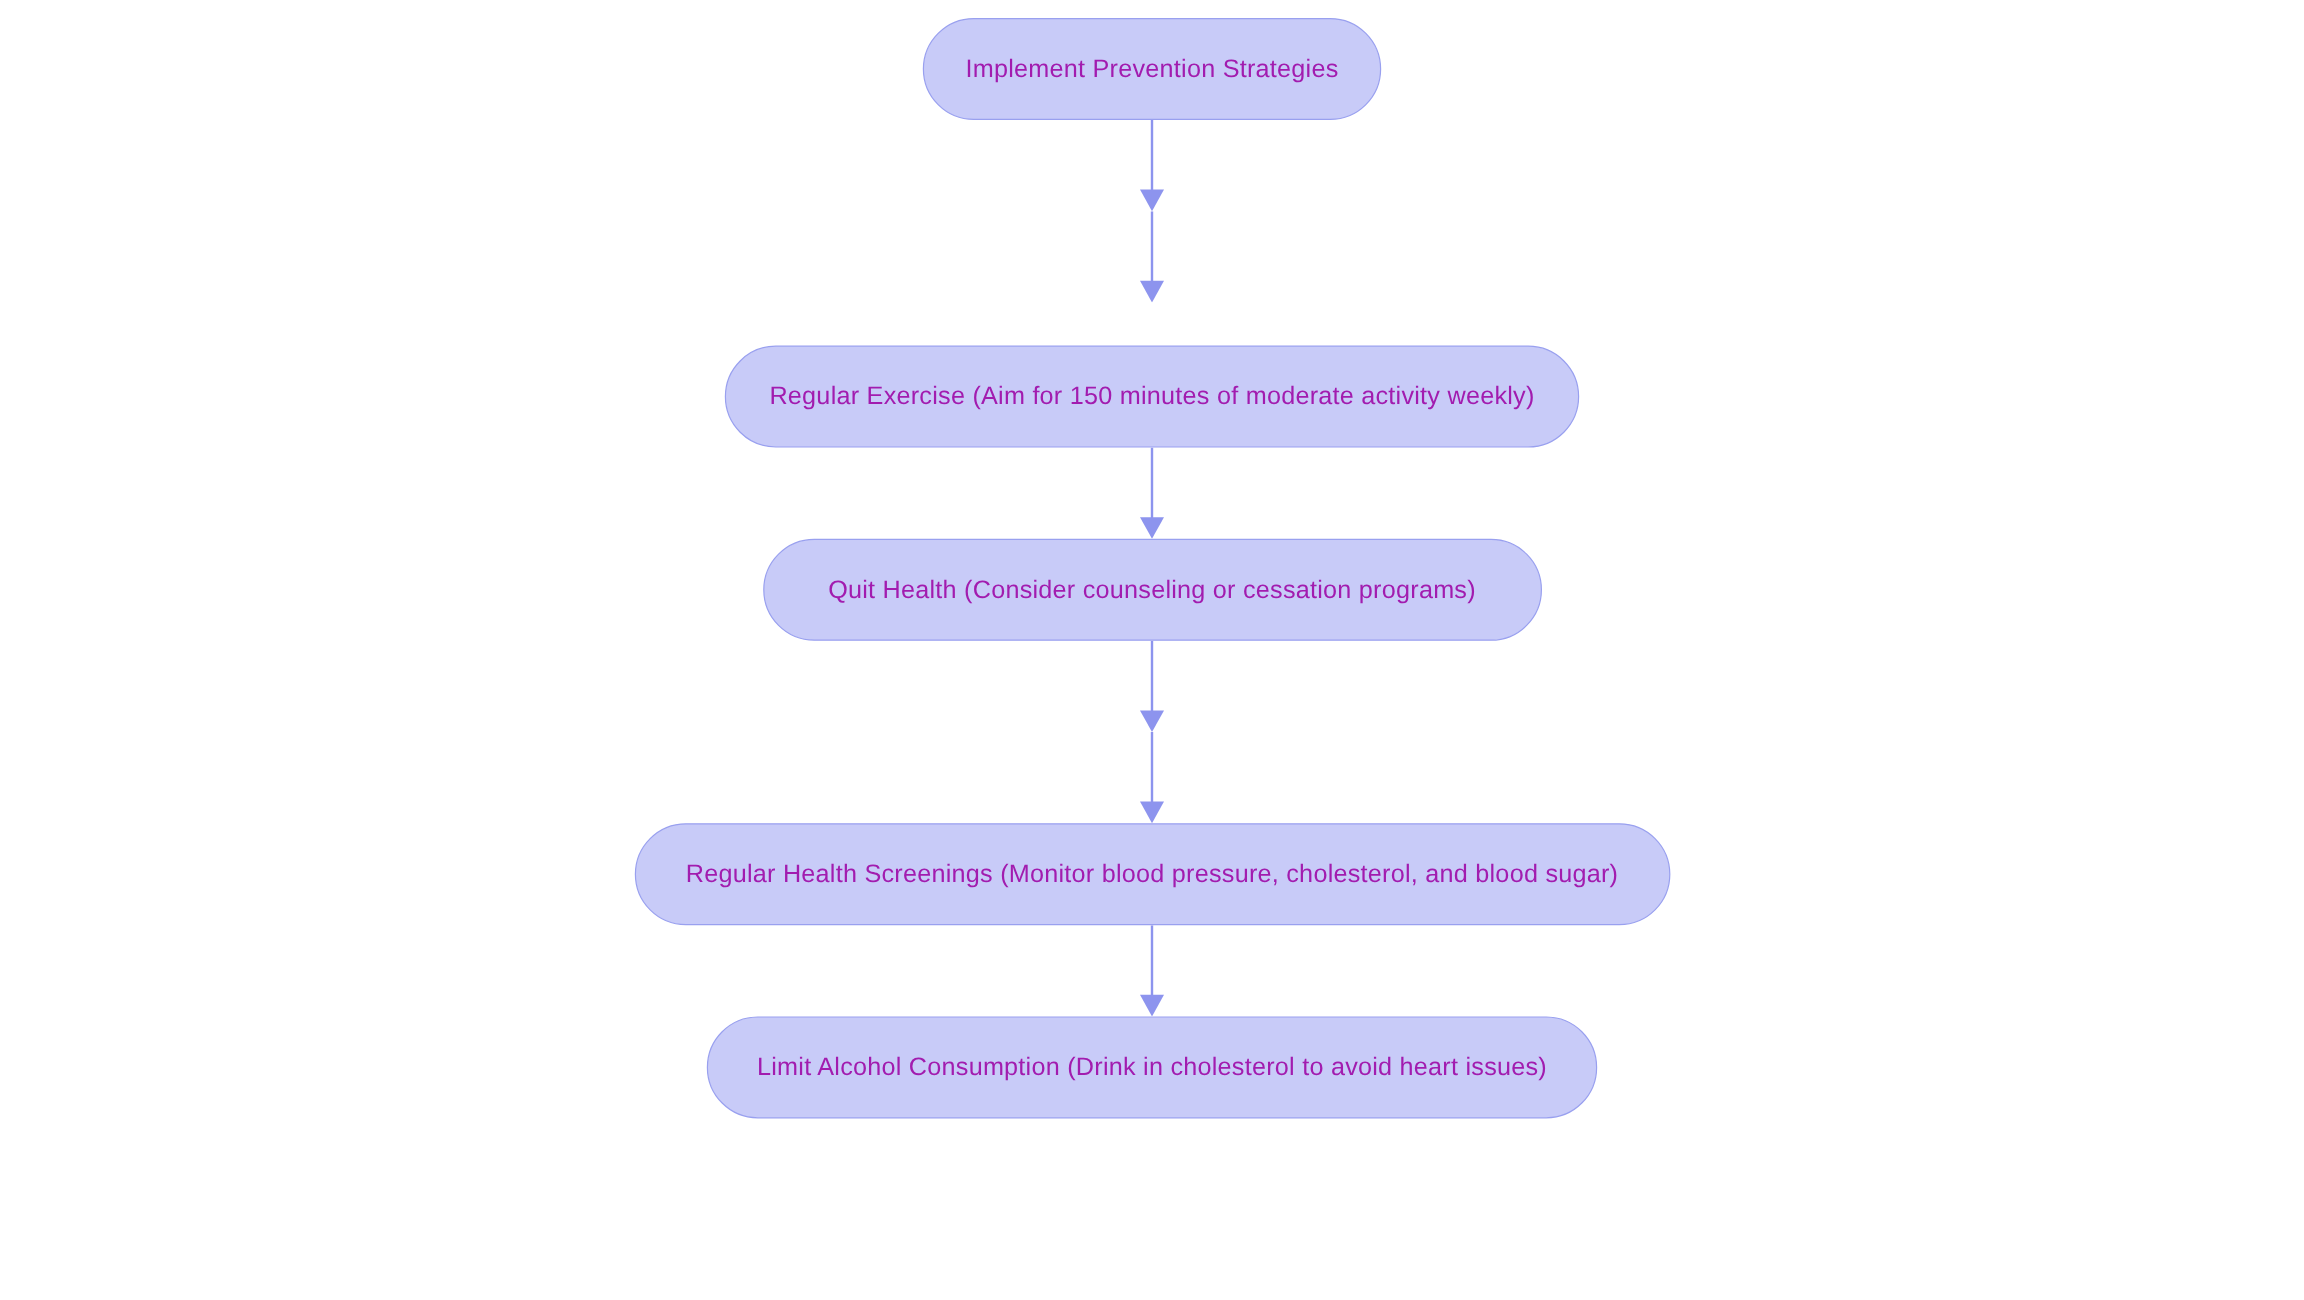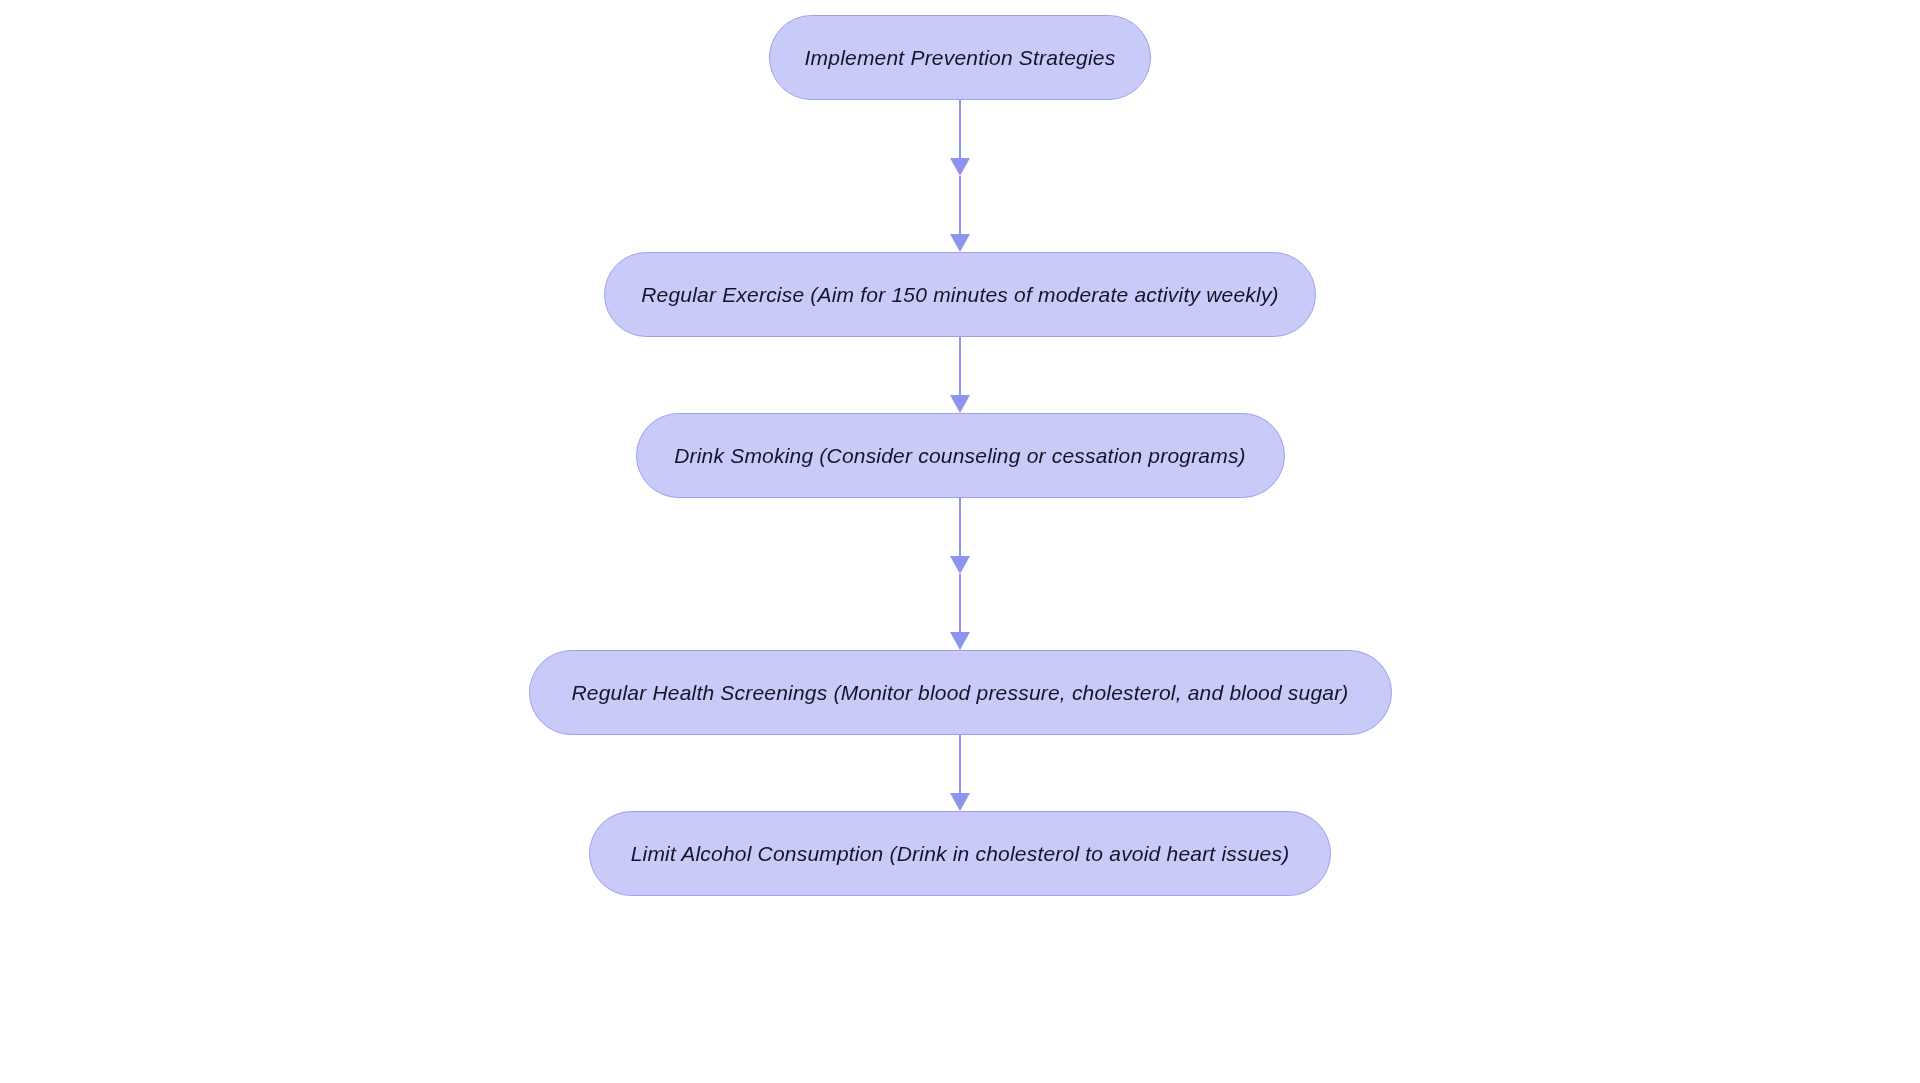--- a/index.html
+++ b/index.html
@@ -25,29 +25,28 @@
     background: #c8cbf8;
     border: 1.5px solid #99a0ef;
     border-radius: 43px;
     display: flex;
     align-items: center;
     justify-content: center;
     box-sizing: border-box;
     flex: none;
   }
   .node span {
-    color: #0f172a;
+    color: #a21caf;
     font-size: 21px;
     white-space: nowrap;
     letter-spacing: 0.2px;
-    font-style: italic;
   }
   .node-0 { width: 382px; }
   .node-1 { width: 906px; }
-  .node-2 { width: 712px; }
+  .node-2 { width: 712px; margin-top: 36px; }
   .node-3 { width: 649px; }
   .node-4 { width: 653px; }
   .node-5 { width: 863px; }
   .node-6 { width: 742px; }
   .arrow {
     flex: none;
     display: block;
   }
   .arrow line {
     stroke: #8d94ee;
@@ -80,21 +79,21 @@
   <div class="node node-2">
     <span>Regular Exercise (Aim for 150 minutes of moderate activity weekly)</span>
   </div>
 
   <svg class="arrow" width="24" height="76" viewBox="0 0 24 76">
     <line x1="12" y1="0" x2="12" y2="59"></line>
     <polygon points="2,58 22,58 12,76"></polygon>
   </svg>
 
   <div class="node node-3">
-    <span>Drink Smoking (Consider counseling or cessation programs)</span>
+    <span>Quit Health (Consider counseling or cessation programs)</span>
   </div>
 
   <svg class="arrow" width="24" height="76" viewBox="0 0 24 76">
     <line x1="12" y1="0" x2="12" y2="59"></line>
     <polygon points="2,58 22,58 12,76"></polygon>
   </svg>
 
 
   <svg class="arrow" width="24" height="76" viewBox="0 0 24 76">
     <line x1="12" y1="0" x2="12" y2="59"></line>

